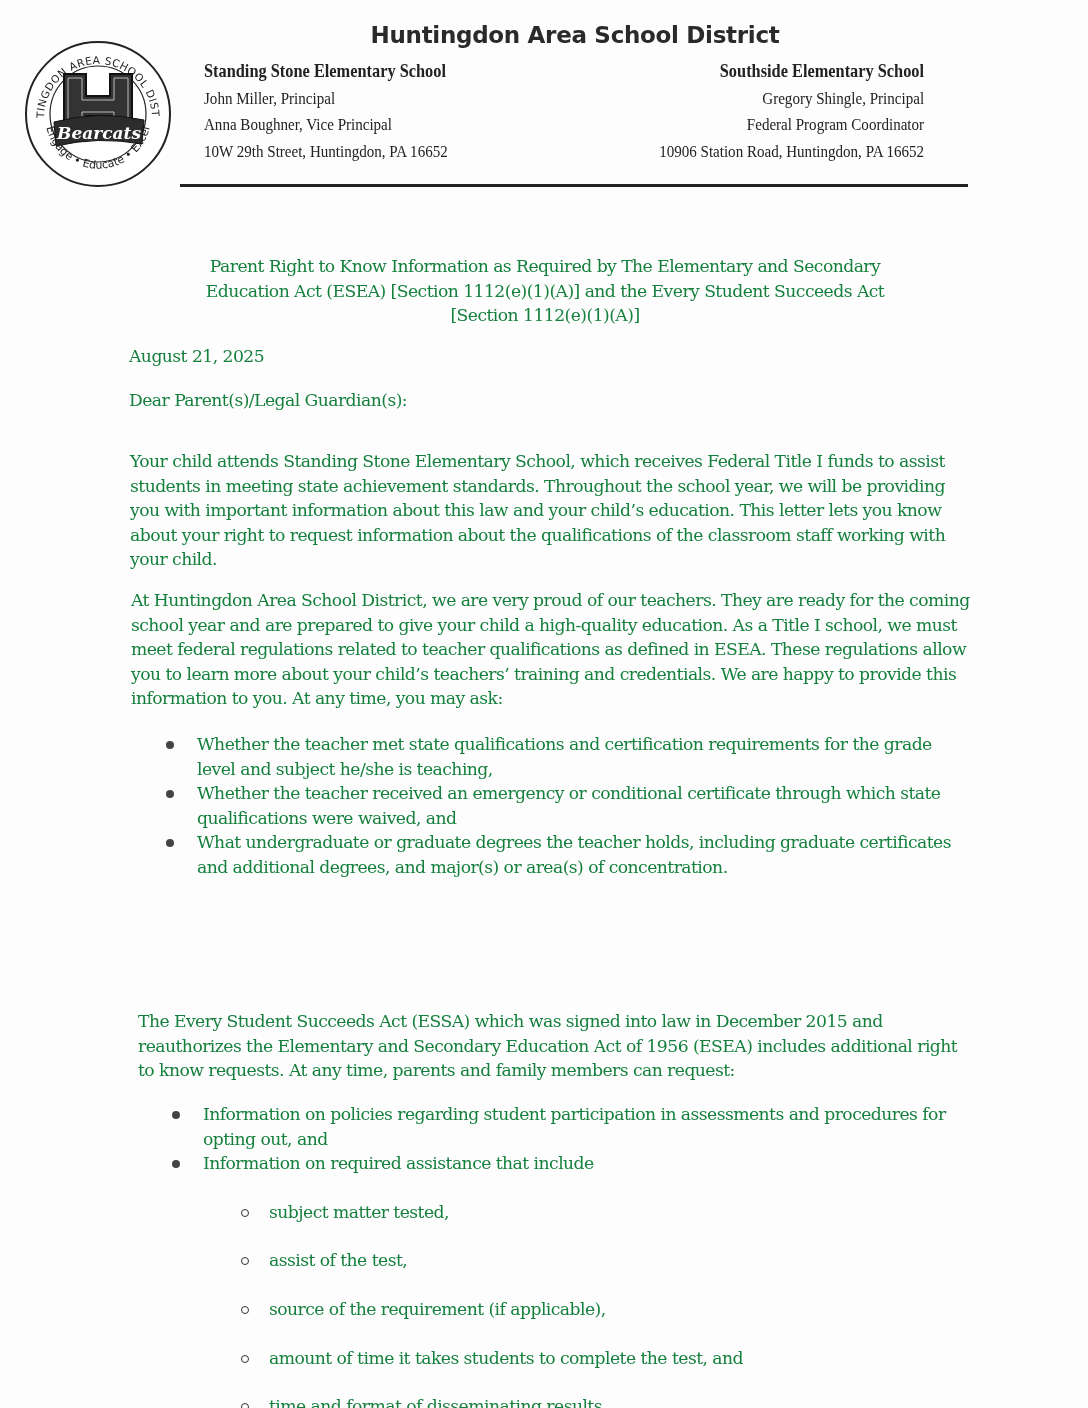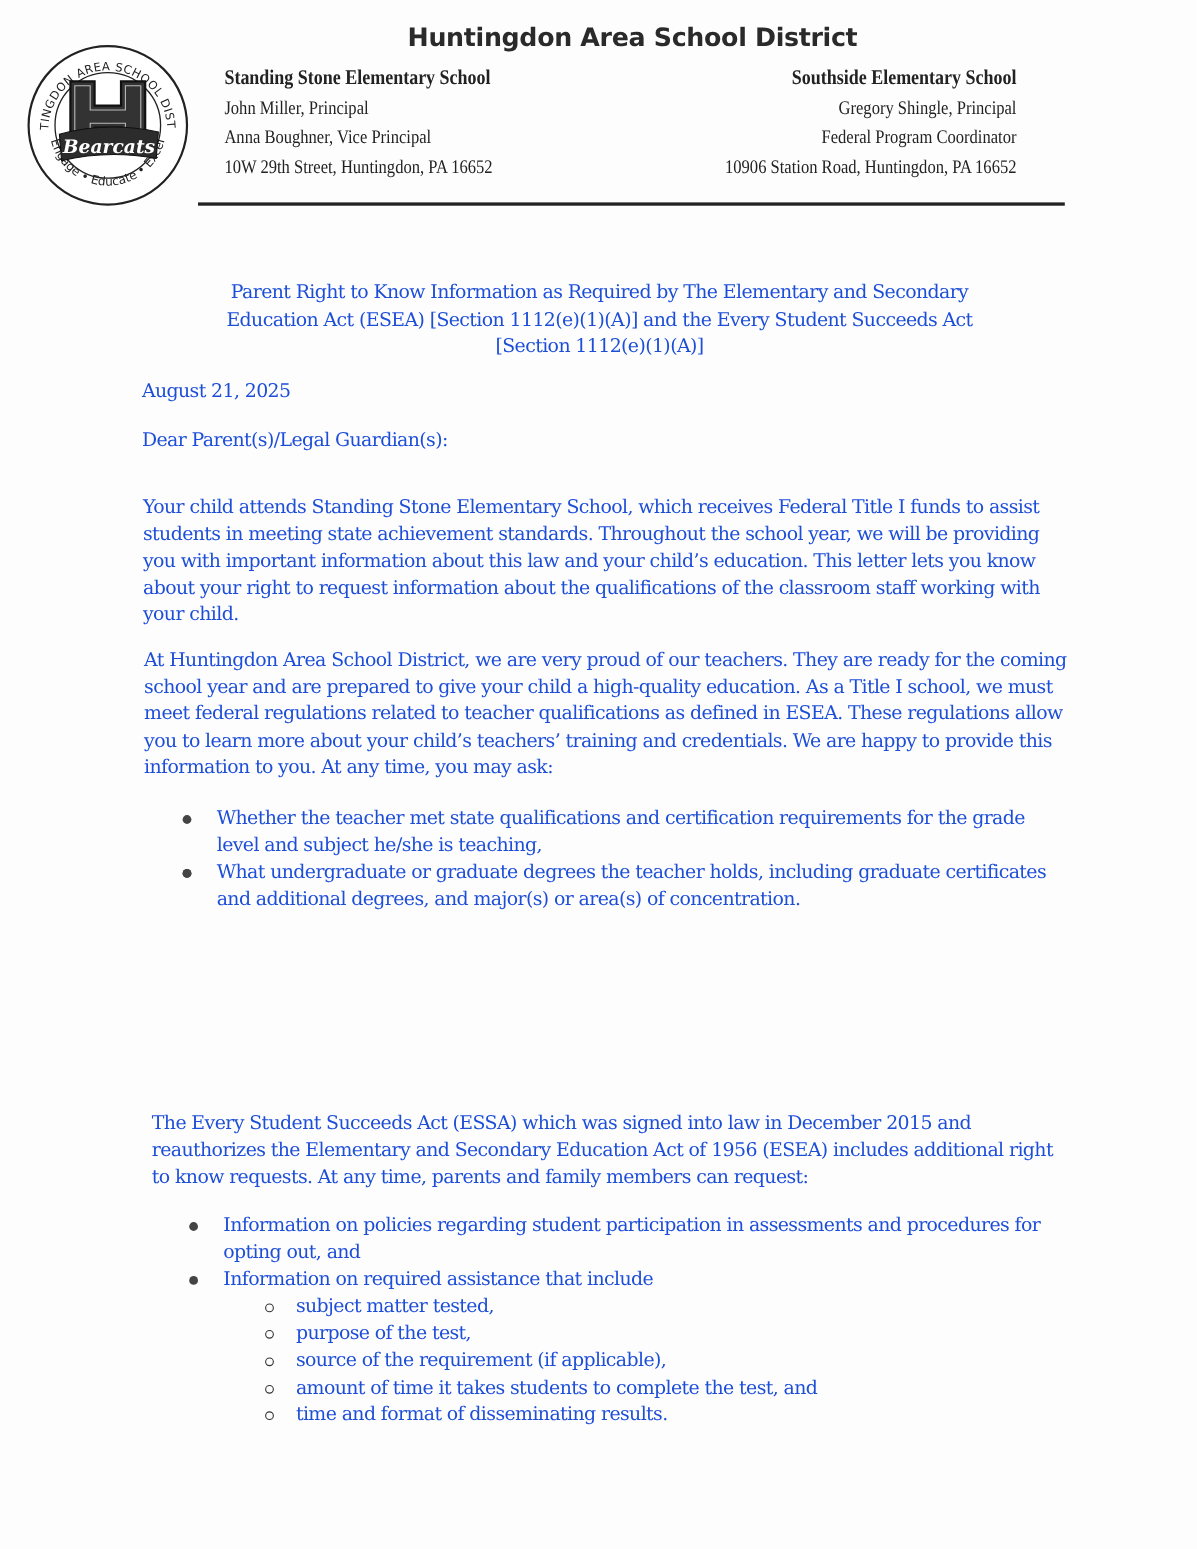--- a/index.html
+++ b/index.html
@@ -10,37 +10,37 @@
   .logo { position: absolute; left: 24px; top: 40px; width: 148px; height: 148px; }
   .district-title { position: absolute; left: 0; width: 1150px; top: 22px; text-align: center;
     font-family: "DejaVu Sans", sans-serif; font-weight: bold; font-size: 23px; color: #2a2a2a; letter-spacing: -0.3px; }
   .school-block { position: absolute; font-family: "Liberation Serif", serif; font-size: 17.5px; line-height: 26.5px; color: #222; transform: scaleX(0.86); }
   .school-left { left: 204px; top: 58px; transform-origin: left top; }
   .school-right { right: 164px; top: 58px; text-align: right; transform-origin: right top; }
   .school-name { font-weight: bold; font-size: 19px; }
   .header-rule { position: absolute; left: 180px; top: 184px; width: 788px; height: 3px; background: #222; }
 
   
-  .body-text { font-family: "DejaVu Serif", serif; font-size: 17.2px; color: #1d4ed8; letter-spacing: -0.55px; }
+  .body-text { font-family: "DejaVu Serif", serif; font-size: 17.2px; color: #15803d; letter-spacing: -0.55px; }
   .doc-title { position: absolute; left: 150px; width: 790px; top: 254px; text-align: center; line-height: 24.5px; }
   .date { position: absolute; left: 129px; top: 346px; }
   .salutation { position: absolute; left: 129px; top: 390px; }
   .para { position: absolute; line-height: 24.6px; margin-top: 22px; }
   .p1 { left: 130px; top: 427px; width: 840px; }
   .p2 { left: 131px; top: 566px; width: 840px; }
   .p3 { left: 136px; top: 895px; width: 845px; }
   .p4 { left: 138px; top: 987px; width: 840px; }
 
   .bullets { position: absolute; margin: 0; padding: 0; list-style: none; line-height: 24.6px; }
   .b1 { left: 166px; top: 732px; width: 800px; }
   .b2 { left: 172px; top: 1102px; width: 800px; }
   .bullets li { position: relative; padding-left: 31px; }
   .bullets li .dot { position: absolute; left: 0; top: 9px; width: 8px; height: 8px; border-radius: 50%; background: #444; }
   .sub { list-style: none; margin: 0; padding: 0 0 0 36px; }
-  .sub li { padding-left: 30px; }
+  .sub li { padding-left: 30px; margin-top: 24px; }
   .sub li .circ { position: absolute; left: 2px; top: 9px; width: 6px; height: 6px; border: 1.3px solid #333; border-radius: 50%; background: transparent; }
 </style>
 </head>
 <body>
 
 <div class="page">
 
   <svg class="logo" viewBox="0 0 148 148">
     <defs>
       <path id="ringTop" d="M 20 78 A 54 54 0 0 1 128 78"></path>
@@ -87,32 +87,32 @@
   </div>
 
   <div class="date body-text">August 21, 2025</div>
   <div class="salutation body-text">Dear Parent(s)/Legal Guardian(s):</div>
 
   <div class="para p1 body-text">Your child attends Standing Stone Elementary School, which receives Federal Title I funds to assist students in meeting state achievement standards.  Throughout the school year, we will be providing you with important information about this law and your child’s education.  This letter lets you know about your right to request information about the qualifications of the classroom staff working with your child.</div>
   <div class="para p2 body-text">At Huntingdon Area School District, we are very proud of our teachers. They are ready for the coming school year and are prepared to give your child a high-quality education. As a Title I school, we must meet federal regulations related to teacher qualifications as defined in ESEA. These regulations allow you to learn more about your child’s teachers’ training and credentials. We are happy to provide this information to you. At any time, you may ask:</div>
 
   <ul class="bullets b1 body-text">
     <li><span class="dot"></span><span>Whether the teacher met state qualifications and certification requirements for the grade level and subject he/she is teaching,</span></li>
-    <li><span class="dot"></span></li>
+    <li><span class="dot"></span><span>Whether the teacher received an emergency or conditional certificate through which state qualifications were waived, and</span></li>
     <li><span class="dot"></span><span>What undergraduate or graduate degrees the teacher holds, including graduate certificates and additional degrees, and major(s) or area(s) of concentration.</span></li>
   </ul>
 
   <div class="para p4 body-text">The Every Student Succeeds Act (ESSA) which was signed into law in December 2015 and reauthorizes the Elementary and Secondary Education Act of 1956 (ESEA) includes additional right to know requests.  At any time, parents and family members can request:</div>
 
   <ul class="bullets b2 body-text">
     <li><span class="dot"></span><span>Information on policies regarding student participation in assessments and procedures for opting out, and</span></li>
     <li><span class="dot"></span><span>Information on required assistance that include</span>
       <ul class="sub">
         <li style="position:relative"><span class="circ"></span><span>subject matter tested,</span></li>
-        <li style="position:relative"><span class="circ"></span><span>purpose of the test,</span></li>
+        <li style="position:relative"><span class="circ"></span><span>assist of the test,</span></li>
         <li style="position:relative"><span class="circ"></span><span>source of the requirement (if applicable),</span></li>
         <li style="position:relative"><span class="circ"></span><span>amount of time it takes students to complete the test, and</span></li>
         <li style="position:relative"><span class="circ"></span><span>time and format of disseminating results.</span></li>
       </ul>
     </li>
   </ul>
 
 </div>
 
 </body></html>

